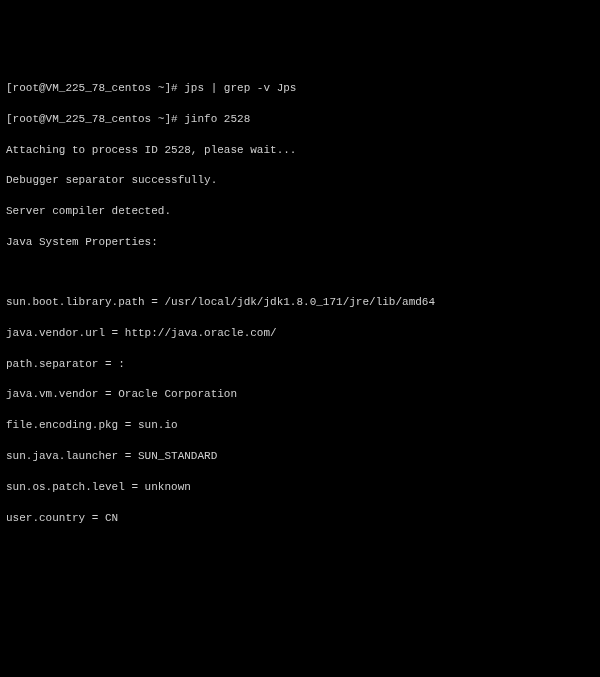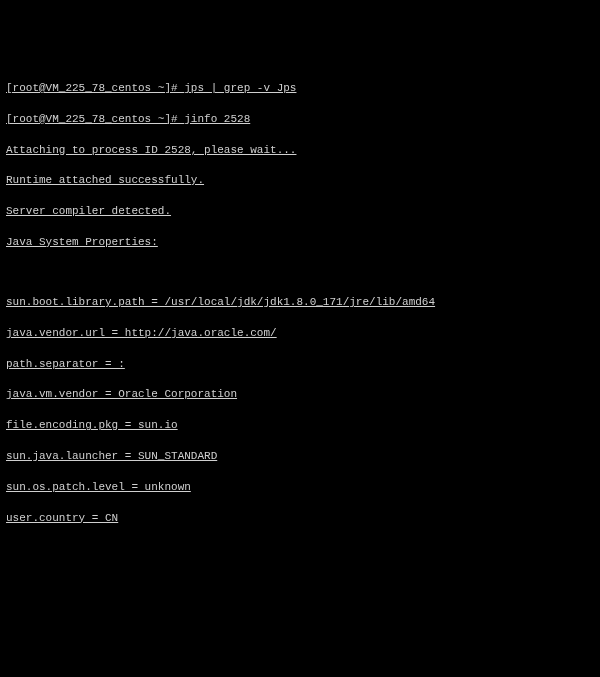--- a/index.html
+++ b/index.html
@@ -24,33 +24,32 @@
     .redacted {
       display: inline-block;
       background: #ffffff;
       color: #ffffff;
       height: 10px;
       vertical-align: middle;
     }
     .line {
       white-space: pre;
       min-height: 14px;
-      text-decoration: underline;
     }
   </style>
 </head>
 <body>
 
 
 
 <div class="terminal">
 <div class="line"><span>[root@VM_225_78_centos ~]# </span><span>jps | grep -v Jps</span></div>
 <div class="line"><span>[root@VM_225_78_centos ~]# </span><span>jinfo 2528</span></div>
 <div class="line">Attaching to process ID 2528, please wait...</div>
-<div class="line">Runtime attached successfully.</div>
+<div class="line">Debugger separator successfully.</div>
 <div class="line">Server compiler detected.</div>
 <div class="line">Java System Properties:</div>
 <div class="line"></div>
 <div class="line">sun.boot.library.path = /usr/local/jdk/jdk1.8.0_171/jre/lib/amd64</div>
 <div class="line">java.vendor.url = http://java.oracle.com/</div>
 <div class="line">path.separator = :</div>
 <div class="line">java.vm.vendor = Oracle Corporation</div>
 <div class="line">file.encoding.pkg = sun.io</div>
 <div class="line">sun.java.launcher = SUN_STANDARD</div>
 <div class="line">sun.os.patch.level = unknown</div>

